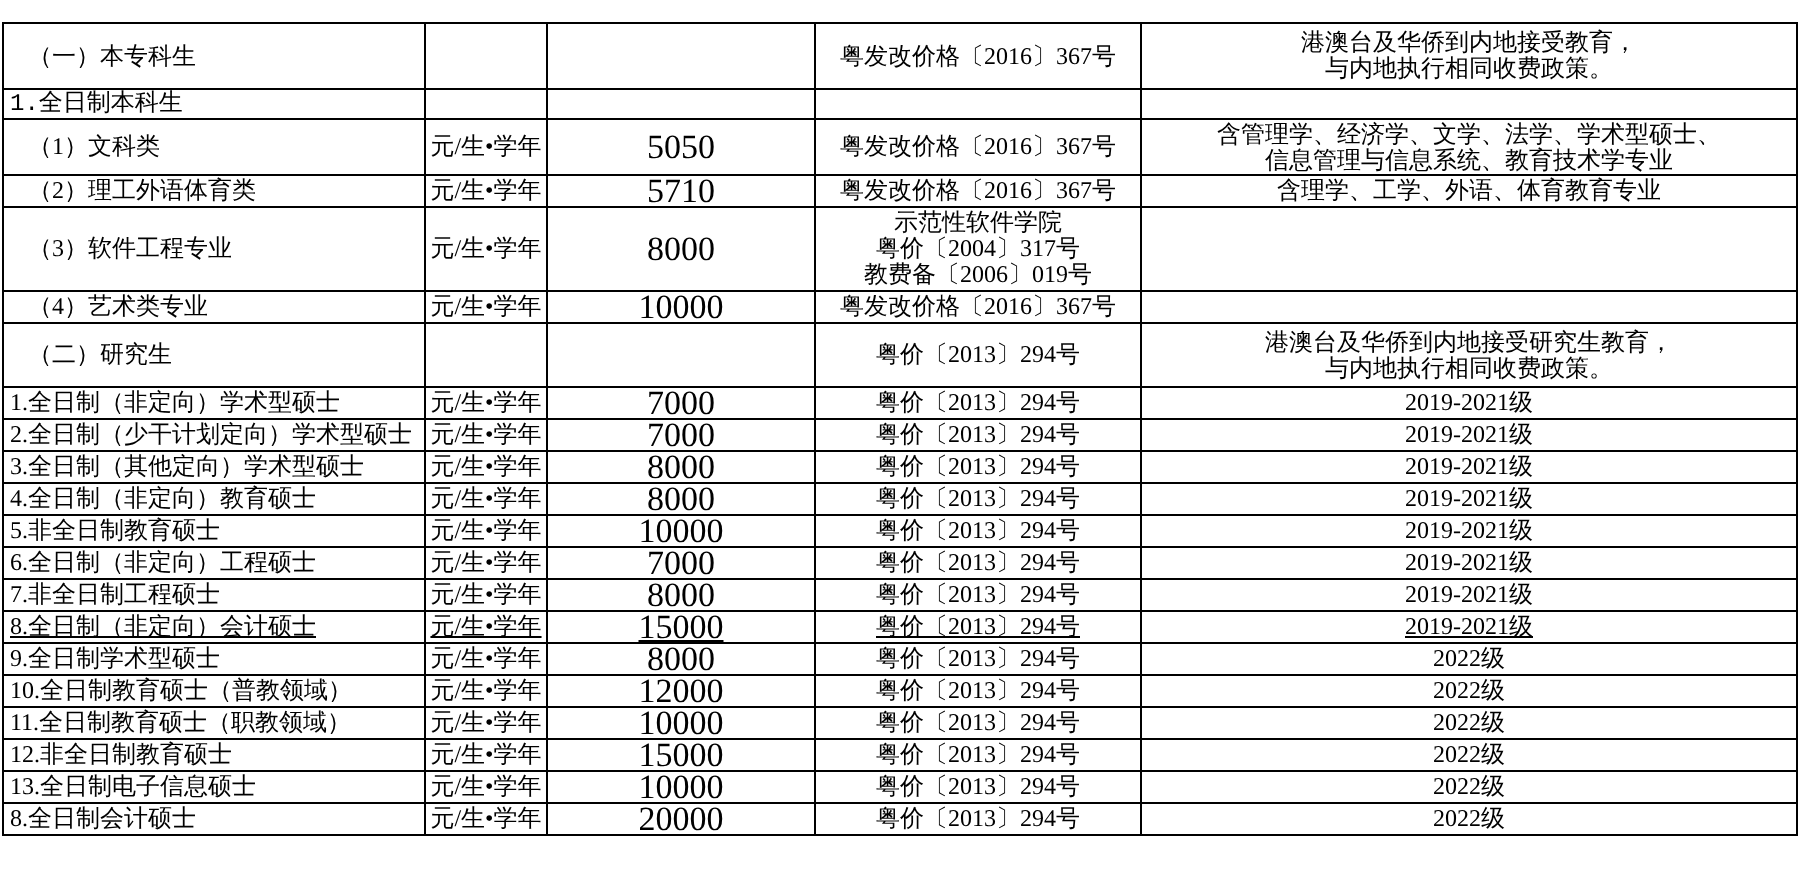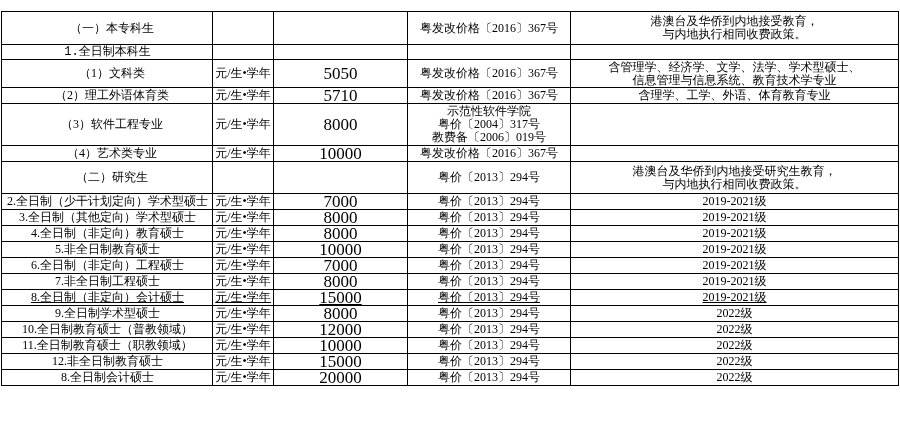--- a/index.html
+++ b/index.html
@@ -28,21 +28,21 @@
   table.fee-table td {
     border: 1px solid #000000;
     padding: 0 2px;
     vertical-align: middle;
     text-align: center;
     line-height: 13px;
     white-space: pre-line;
     overflow: hidden;
   }
   table.fee-table td.cat {
-    text-align: center;
+    text-align: left;
     padding-left: 3px;
     white-space: nowrap;
   }
   table.fee-table td.cat.indent {
     padding-left: 12px;
   }
   table.fee-table td.num {
     font-size: 17px;
   }
   col.c-category { width: 211px; }
@@ -112,20 +112,27 @@
         </tr>
         <tr style="height: 32px;">
           <td class="cat indent">（二）研究生</td>
           <td></td>
           <td class="num"></td>
           <td>粤价〔2013〕294号</td>
           <td>港澳台及华侨到内地接受研究生教育，
 与内地执行相同收费政策。</td>
         </tr>
         <tr style="height: 16px;">
+          <td class="cat">1.全日制（非定向）学术型硕士</td>
+          <td>元/生•学年</td>
+          <td class="num">7000</td>
+          <td>粤价〔2013〕294号</td>
+          <td>2019-2021级</td>
+        </tr>
+        <tr style="height: 16px;">
           <td class="cat">2.全日制（少干计划定向）学术型硕士</td>
           <td>元/生•学年</td>
           <td class="num">7000</td>
           <td>粤价〔2013〕294号</td>
           <td>2019-2021级</td>
         </tr>
         <tr style="height: 16px;">
           <td class="cat">3.全日制（其他定向）学术型硕士</td>
           <td>元/生•学年</td>
           <td class="num">8000</td>
@@ -185,20 +192,27 @@
           <td class="cat">11.全日制教育硕士（职教领域）</td>
           <td>元/生•学年</td>
           <td class="num">10000</td>
           <td>粤价〔2013〕294号</td>
           <td>2022级</td>
         </tr>
         <tr style="height: 16px;">
           <td class="cat">12.非全日制教育硕士</td>
           <td>元/生•学年</td>
           <td class="num">15000</td>
+          <td>粤价〔2013〕294号</td>
+          <td>2022级</td>
+        </tr>
+        <tr style="height: 16px;">
+          <td class="cat">13.全日制电子信息硕士</td>
+          <td>元/生•学年</td>
+          <td class="num">10000</td>
           <td>粤价〔2013〕294号</td>
           <td>2022级</td>
         </tr>
         <tr style="height: 16px;">
           <td class="cat">8.全日制会计硕士</td>
           <td>元/生•学年</td>
           <td class="num">20000</td>
           <td>粤价〔2013〕294号</td>
           <td>2022级</td>
         </tr>

